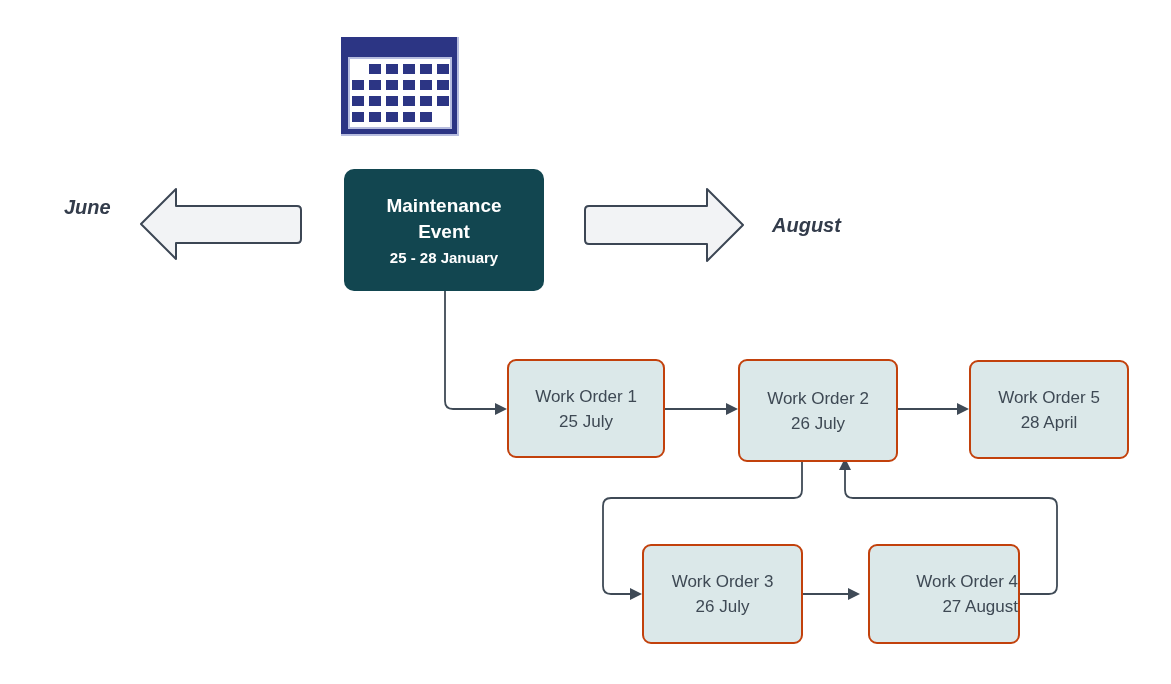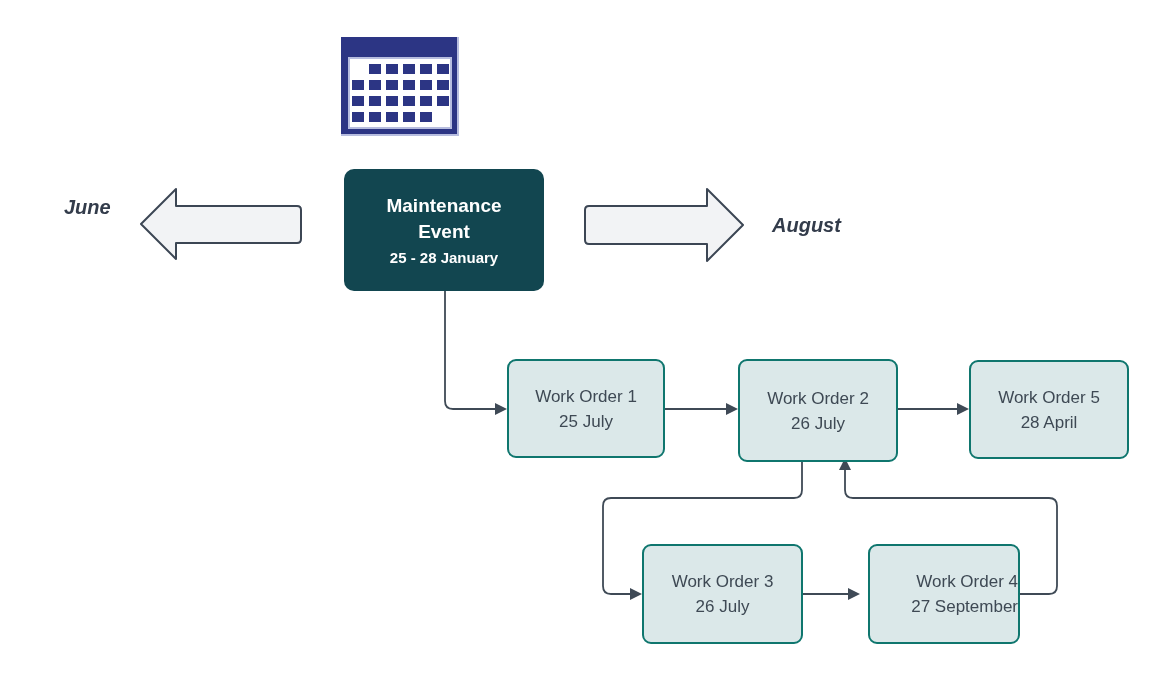--- a/index.html
+++ b/index.html
@@ -84,21 +84,21 @@
     font-style: italic;
     white-space: nowrap;
   }
   .month-label.june  { left: 64px;  top: 196px; }
   .month-label.august{ left: 772px; top: 214px; text-align: center; }
 
   
   .wo {
     position: absolute;
     background: #dbe8e9;
-    border: 2px solid #0f766e;
+    border: 2px solid #c2410c;
     border-radius: 9px;
     box-sizing: border-box;
     display: flex;
     flex-direction: column;
     align-items: center;
     justify-content: center;
     text-align: center;
     color: #3e4954;
     font-size: 17px;
     line-height: 25px;
@@ -200,16 +200,16 @@
   <div class="wo wo5">
     <div>Work Order 5</div>
     <div>28 April</div>
   </div>
   <div class="wo wo3">
     <div>Work Order 3</div>
     <div>26 July</div>
   </div>
   <div class="wo wo4">
     <div>Work Order 4</div>
-    <div>27 September</div>
+    <div>27 August</div>
   </div>
 
 </div>
 
 </body></html>

